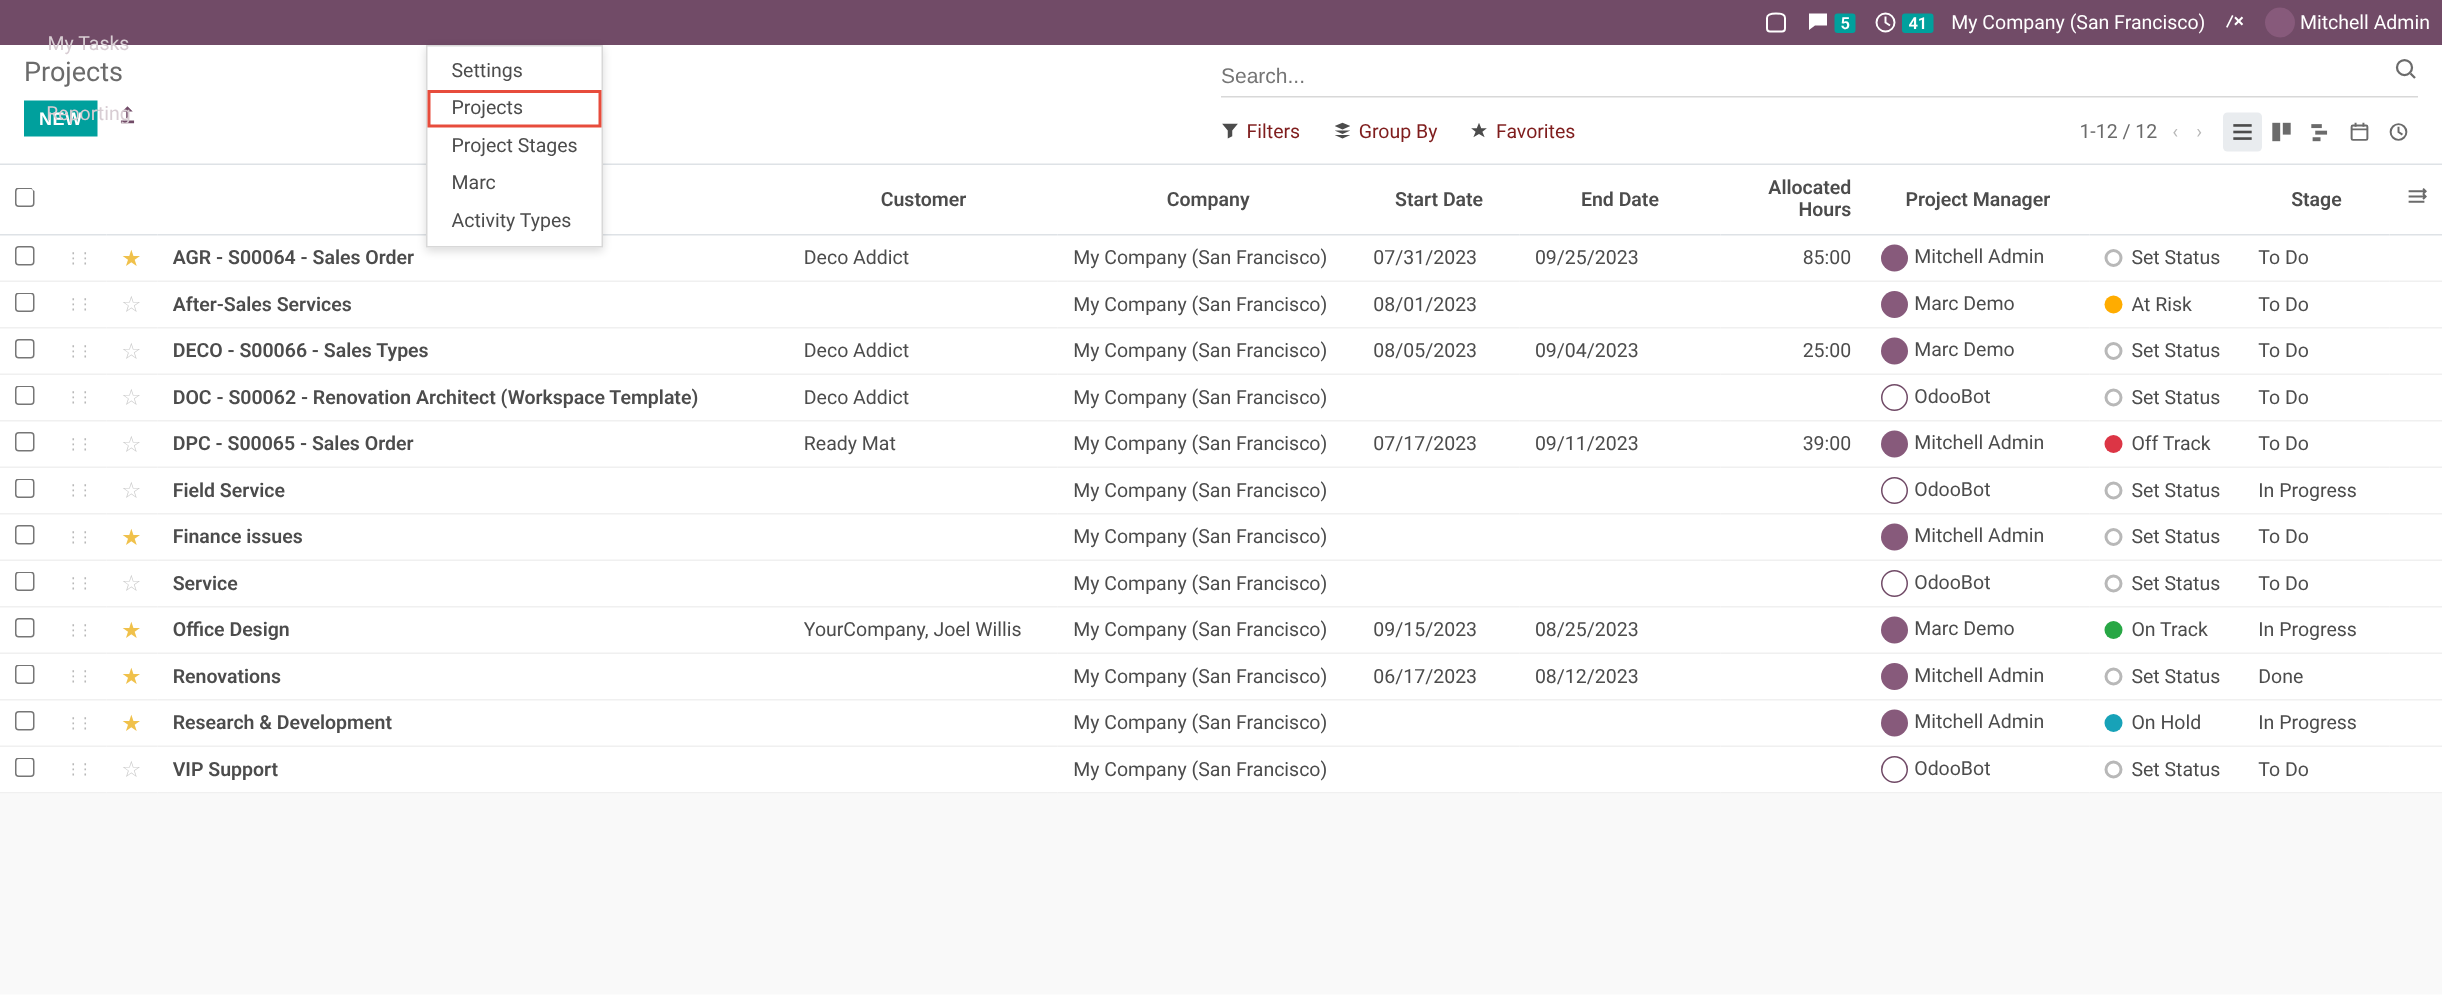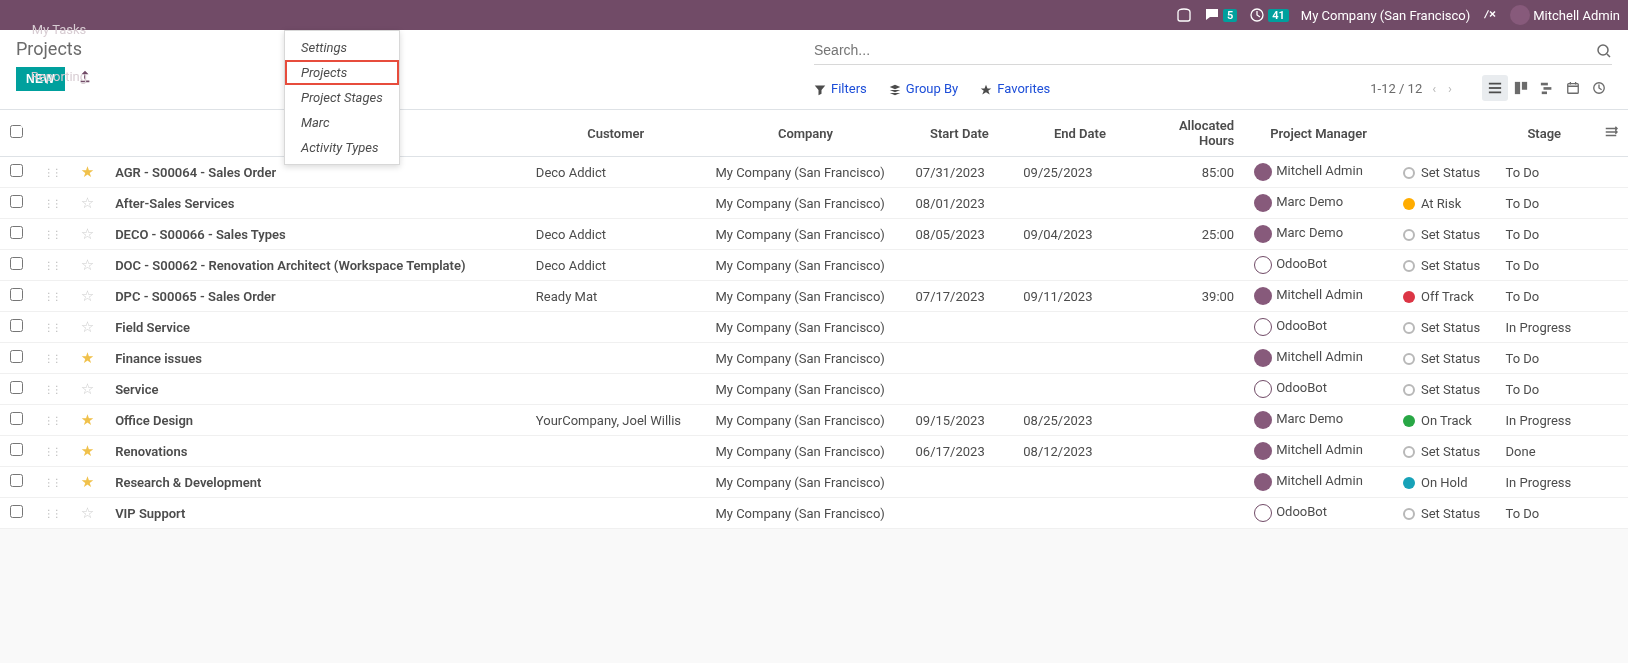--- a/index.html
+++ b/index.html
@@ -12,37 +12,37 @@
   .apps-icon span { background: #fff; width: 4px; height: 4px; }
   .app-name { font-weight: 500; color: #fff; font-size: 15px; margin-right: 18px; }
   .nav-item { color: #d8cdd3; padding: 6px 12px; cursor: pointer; font-size: 13px; position: relative; }
   .nav-item.active { color: #fff; }
   .navbar-right { margin-left: auto; display: flex; align-items: center; gap: 12px; color: #fff; font-size: 13px; }
   .nav-icon { cursor: pointer; display: flex; align-items: center; gap: 3px; }
   .badge { background: #00a09d; color: #fff; border-radius: 2px; padding: 0 4px; font-size: 11px; font-weight: 600; }
   .avatar-sm { width: 20px; height: 20px; border-radius: 50%; background: #875a7b; display: inline-block; }
   
   
-  .dropdown { position: absolute; top: 30px; left: 284px; background: #fff; border: 1px solid #d8d8d8; box-shadow: 0 2px 6px rgba(0,0,0,.15); min-width: 106px; z-index: 200; padding: 4px 0; font-style: italic; }
+  .dropdown { position: absolute; top: 30px; left: 284px; background: #fff; border: 1px solid #d8d8d8; box-shadow: 0 2px 6px rgba(0,0,0,.15); min-width: 106px; z-index: 200; padding: 4px 0; }
   .dropdown-item { padding: 5px 16px; cursor: pointer; color: #4c4c4c; font-size: 13px; }
   .dropdown-item.highlighted { outline: 2px solid #e74c3c; outline-offset: -2px; }
   
   
   .control-panel { background: #fff; border-bottom: 1px solid #dee2e6; padding: 8px 16px 8px 16px; display: flex; align-items: flex-start; }
   .cp-left { flex: 1; }
   .cp-right { flex: 1; }
   .breadcrumb { font-size: 18px; color: #6b6b6b; margin-bottom: 8px; }
   .btn-new { background: #00a09d; color: #fff; border: none; padding: 5px 10px; font-weight: 600; font-size: 12px; cursor: pointer; letter-spacing: .3px; }
   .btn-icon-sm { background: none; border: none; color: #714b67; cursor: pointer; margin-left: 10px; font-size: 14px; }
-  .search-row { display: flex; align-items: flex-end; border-bottom: 1px solid #d8d8d8; padding-bottom: 2px; gap: 21px; }
+  .search-row { display: flex; align-items: flex-start; border-bottom: 1px solid #d8d8d8; padding-bottom: 2px; gap: 21px; }
   .search-input { flex: 1; border: none; outline: none; font-size: 14px; padding: 4px 0; color: #6b6b6b; }
   .search-icon { color: #6b6b6b; cursor: pointer; }
   .filter-row { display: flex; align-items: center; gap: 22px; margin-top: 10px; }
-  .filter-btn { cursor: pointer; color: #1d4ed8; display: flex; align-items: flex-end; gap: 5px; font-size: 13px; }
-  .cp-rightmost { margin-left: auto; display: flex; align-items: center; gap: 28px; }
+  .filter-btn { cursor: pointer; color: #7f1d1d; display: flex; align-items: flex-start; gap: 5px; font-size: 13px; }
+  .cp-rightmost { margin-left: auto; display: flex; align-items: center; gap: 12px; }
   .pager { color: #6b6b6b; font-size: 13px; display: flex; align-items: center; gap: 8px; }
   .pager-arrow { color: #b8b8b8; cursor: pointer; padding: 0 2px; }
   .view-switcher { display: flex; }
   .view-btn { width: 26px; height: 26px; border: none; background: none; cursor: pointer; color: #6b6b6b; display: flex; align-items: center; justify-content: center; font-size: 14px; border-radius: 3px; }
   .view-btn.active { background: #e9ecef; color: #4c4c4c; }
   
   
   .list-view { background: #fff; }
   table { width: 100%; border-collapse: collapse; }
   th { text-align: center; padding: 8px 10px; font-weight: 600; font-size: 13px; color: #4c4c4c; border-bottom: 1px solid #dee2e6; }

